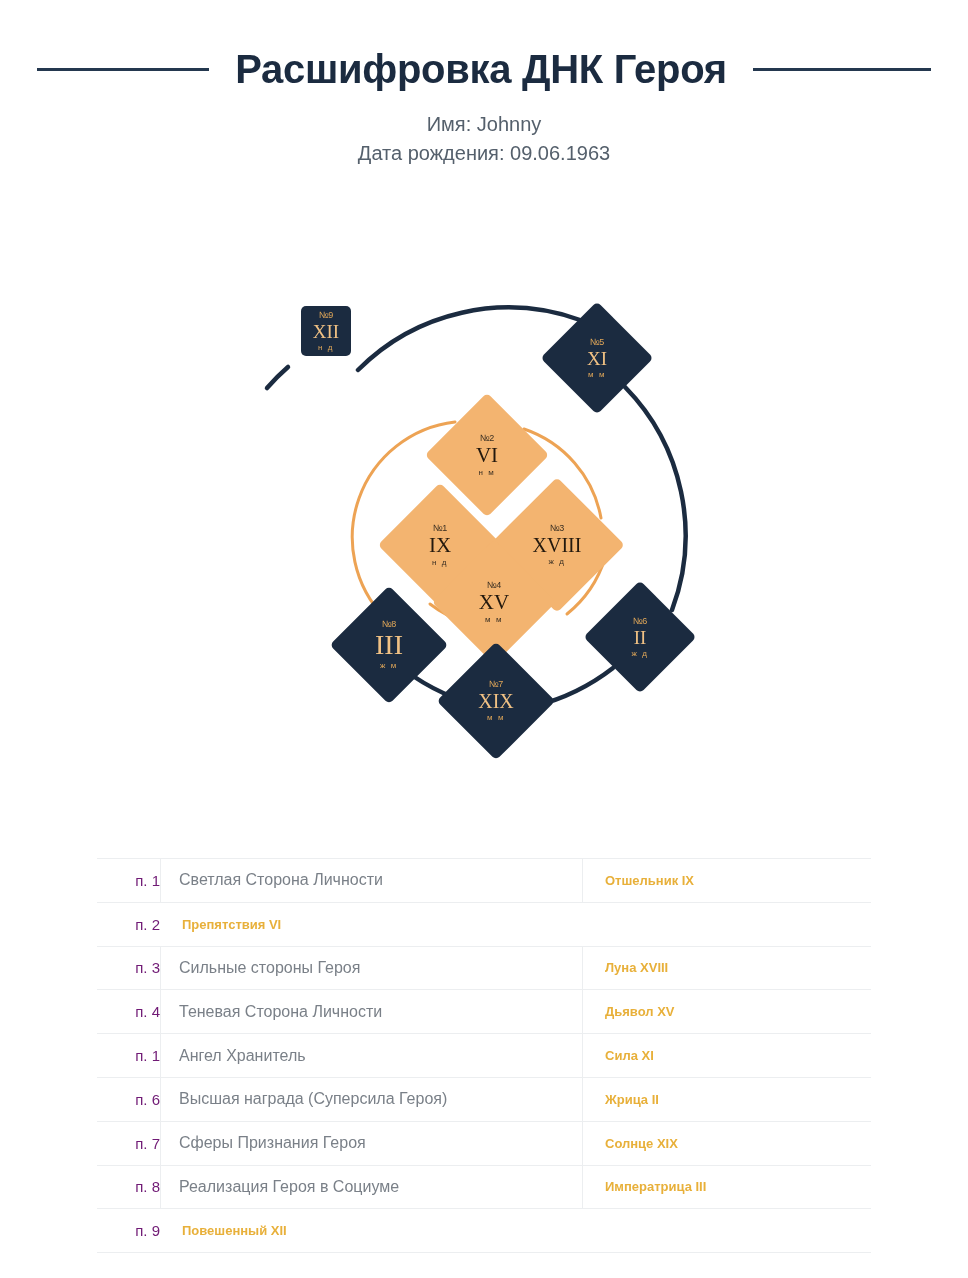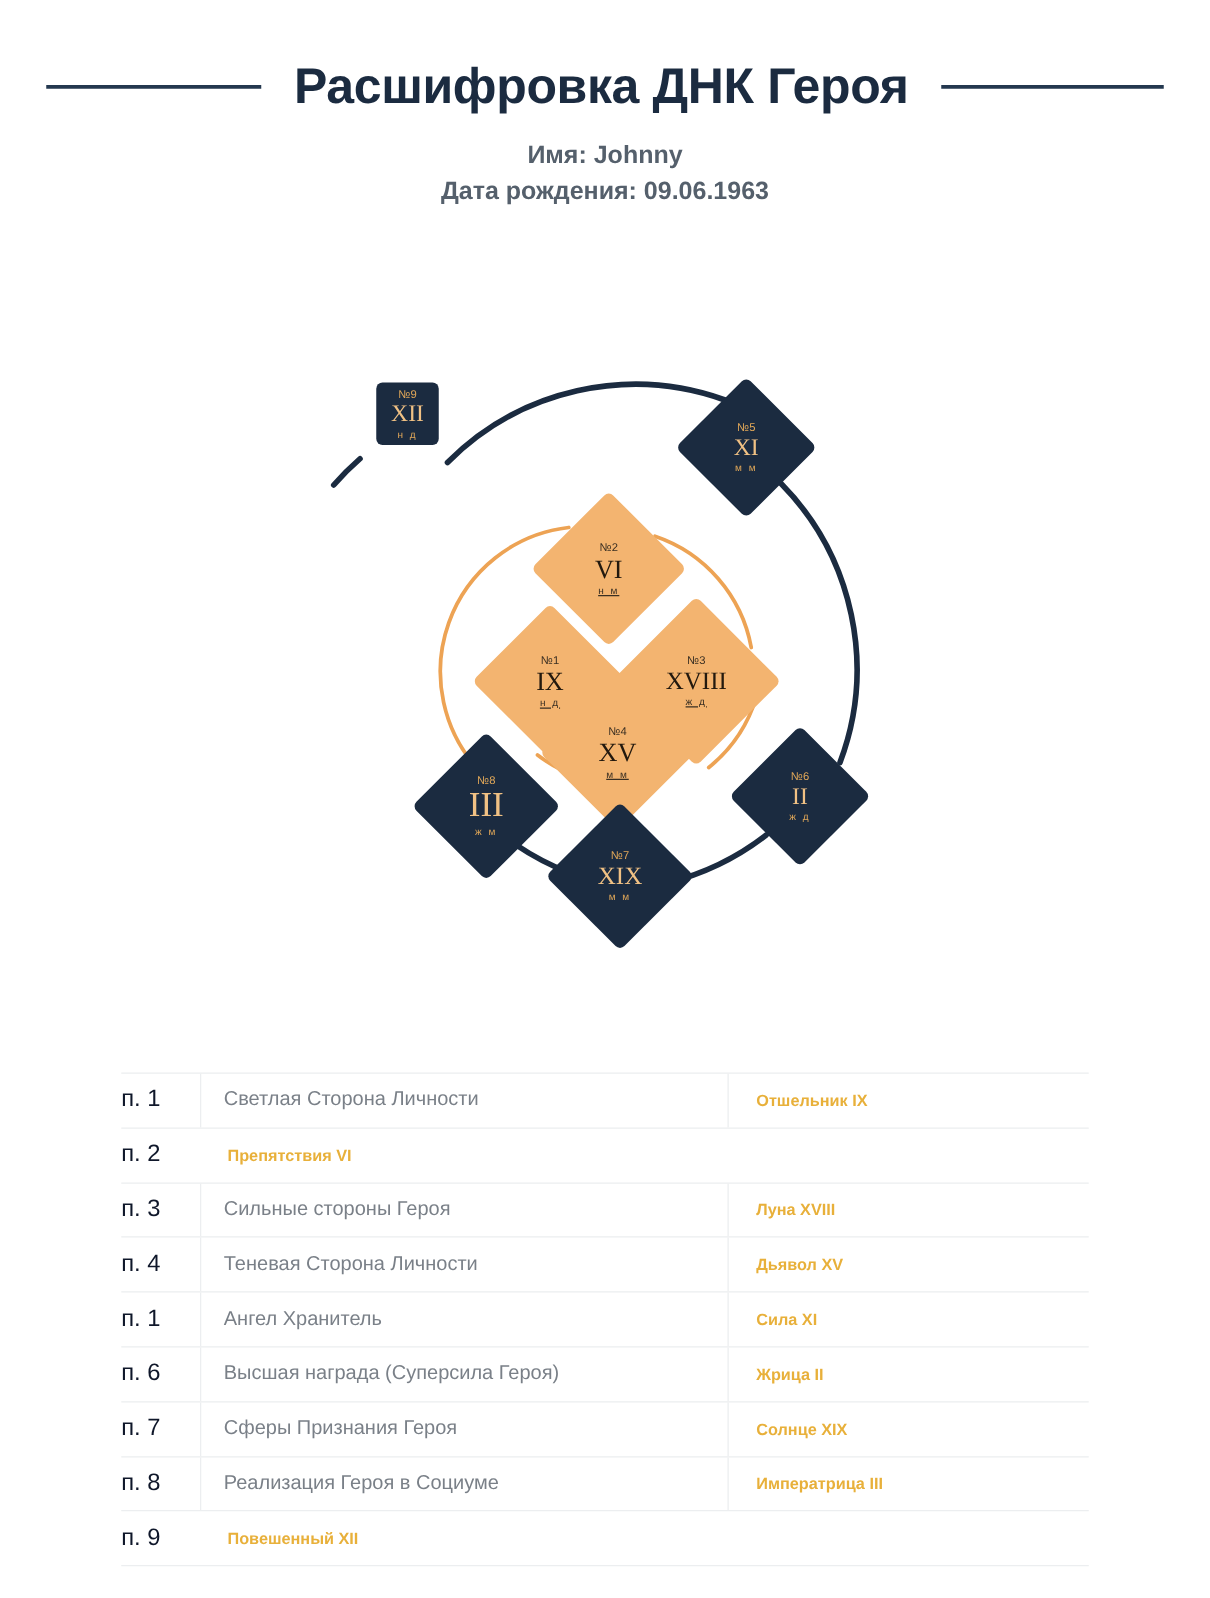--- a/index.html
+++ b/index.html
@@ -19,21 +19,21 @@
   }
   .rule{height:3px;background:#24384f;flex:0 0 auto;}
   .rule-left{width:172px;margin-right:26px;}
   .rule-right{width:178px;margin-left:26px;}
   .page-title{
     font-size:40px;font-weight:bold;color:#1b2b40;
     letter-spacing:-0.3px;white-space:nowrap;
   }
   .subtitle{
     position:absolute;left:0;top:110px;width:968px;
-    text-align:center;color:#55606c;font-size:20px;line-height:29px;font-weight:bold;
+    text-align:center;color:#55606c;font-size:20px;line-height:29px;
   }
 
   
   .diagram{position:absolute;left:0;top:240px;width:968px;height:560px;}
   .diagram svg{position:absolute;left:0;top:0;}
 
   .node{
     position:absolute;
     display:flex;flex-direction:column;
     align-items:center;justify-content:center;
@@ -49,32 +49,32 @@
   .node .sub{font-size:8px;letter-spacing:1.6px;}
 
   .node.dark .shape{background:#1b2b40;}
   .node.dark .num{color:#e0a758;}
   .node.dark .rom{color:#f0c184;}
   .node.dark .sub{color:#e0a758;}
 
   .node.light .shape{background:#f3b470;}
   .node.light .num{color:#3a2f22;}
   .node.light .rom{color:#23190e;}
-  .node.light .sub{color:#3a2f22;text-decoration:underline;}
+  .node.light .sub{color:#3a2f22;}
 
   
   .table{position:absolute;left:97px;top:858px;width:774px;}
   .trow{
     display:flex;align-items:center;height:42.8px;
     border-bottom:1px solid #eceef0;
   }
   .trow:first-child{border-top:1px solid #eceef0;}
   .c-idx{
-    width:63px;flex:0 0 63px;text-align:left;
-    color:#0f172a;font-size:19px;
+    width:63px;flex:0 0 63px;text-align:right;
+    color:#701a75;font-size:15px;
   }
   .c-label{
     flex:1 1 auto;padding-left:18px;
     color:#7a8088;font-size:16px;
     border-left:1px solid #eceef0;
     border-right:1px solid #eceef0;
     height:42.8px;display:flex;align-items:center;
     box-sizing:border-box;
   }
   .c-val{

